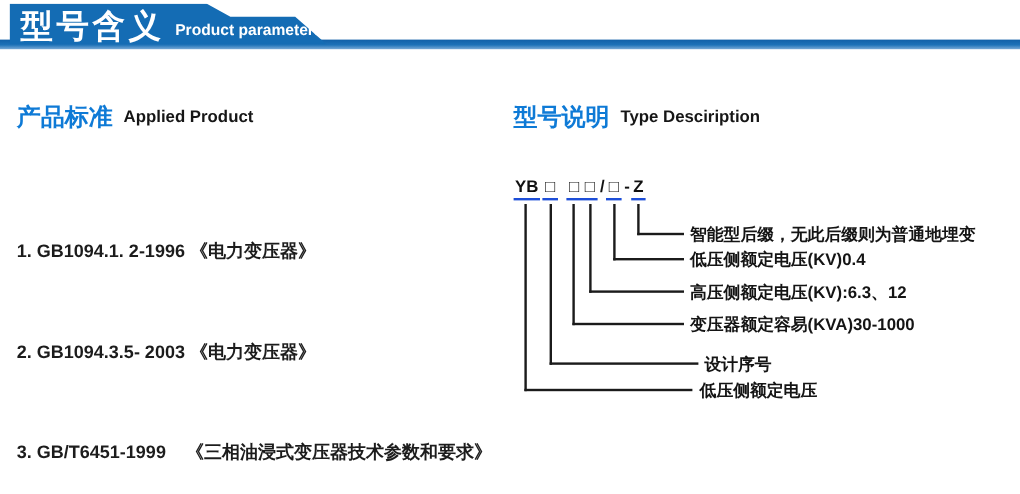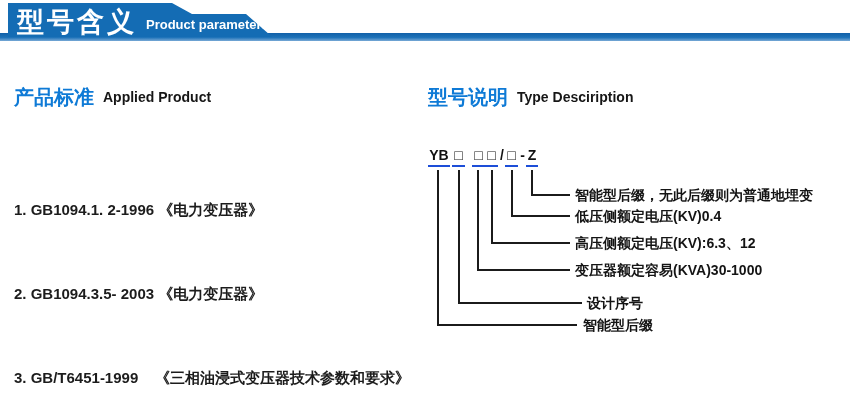--- a/index.html
+++ b/index.html
@@ -86,16 +86,16 @@
     <div class="vline" style="left:57px;top:25px;height:101px;"></div>
     <div class="hline" style="left:57px;top:124px;width:93px;"></div>
     <div class="dlabel" style="left:155px;top:117px;">变压器额定容易(KVA)30-1000</div>
 
     <div class="vline" style="left:38px;top:25px;height:134px;"></div>
     <div class="hline" style="left:38px;top:157px;width:124px;"></div>
     <div class="dlabel" style="left:167px;top:150px;">设计序号</div>
 
     <div class="vline" style="left:17px;top:25px;height:156px;"></div>
     <div class="hline" style="left:17px;top:179px;width:140px;"></div>
-    <div class="dlabel" style="left:163px;top:172px;">智能型后缀</div>
+    <div class="dlabel" style="left:163px;top:172px;">低压侧额定电压</div>
   </div>
 
 </div>
 
 </body></html>

